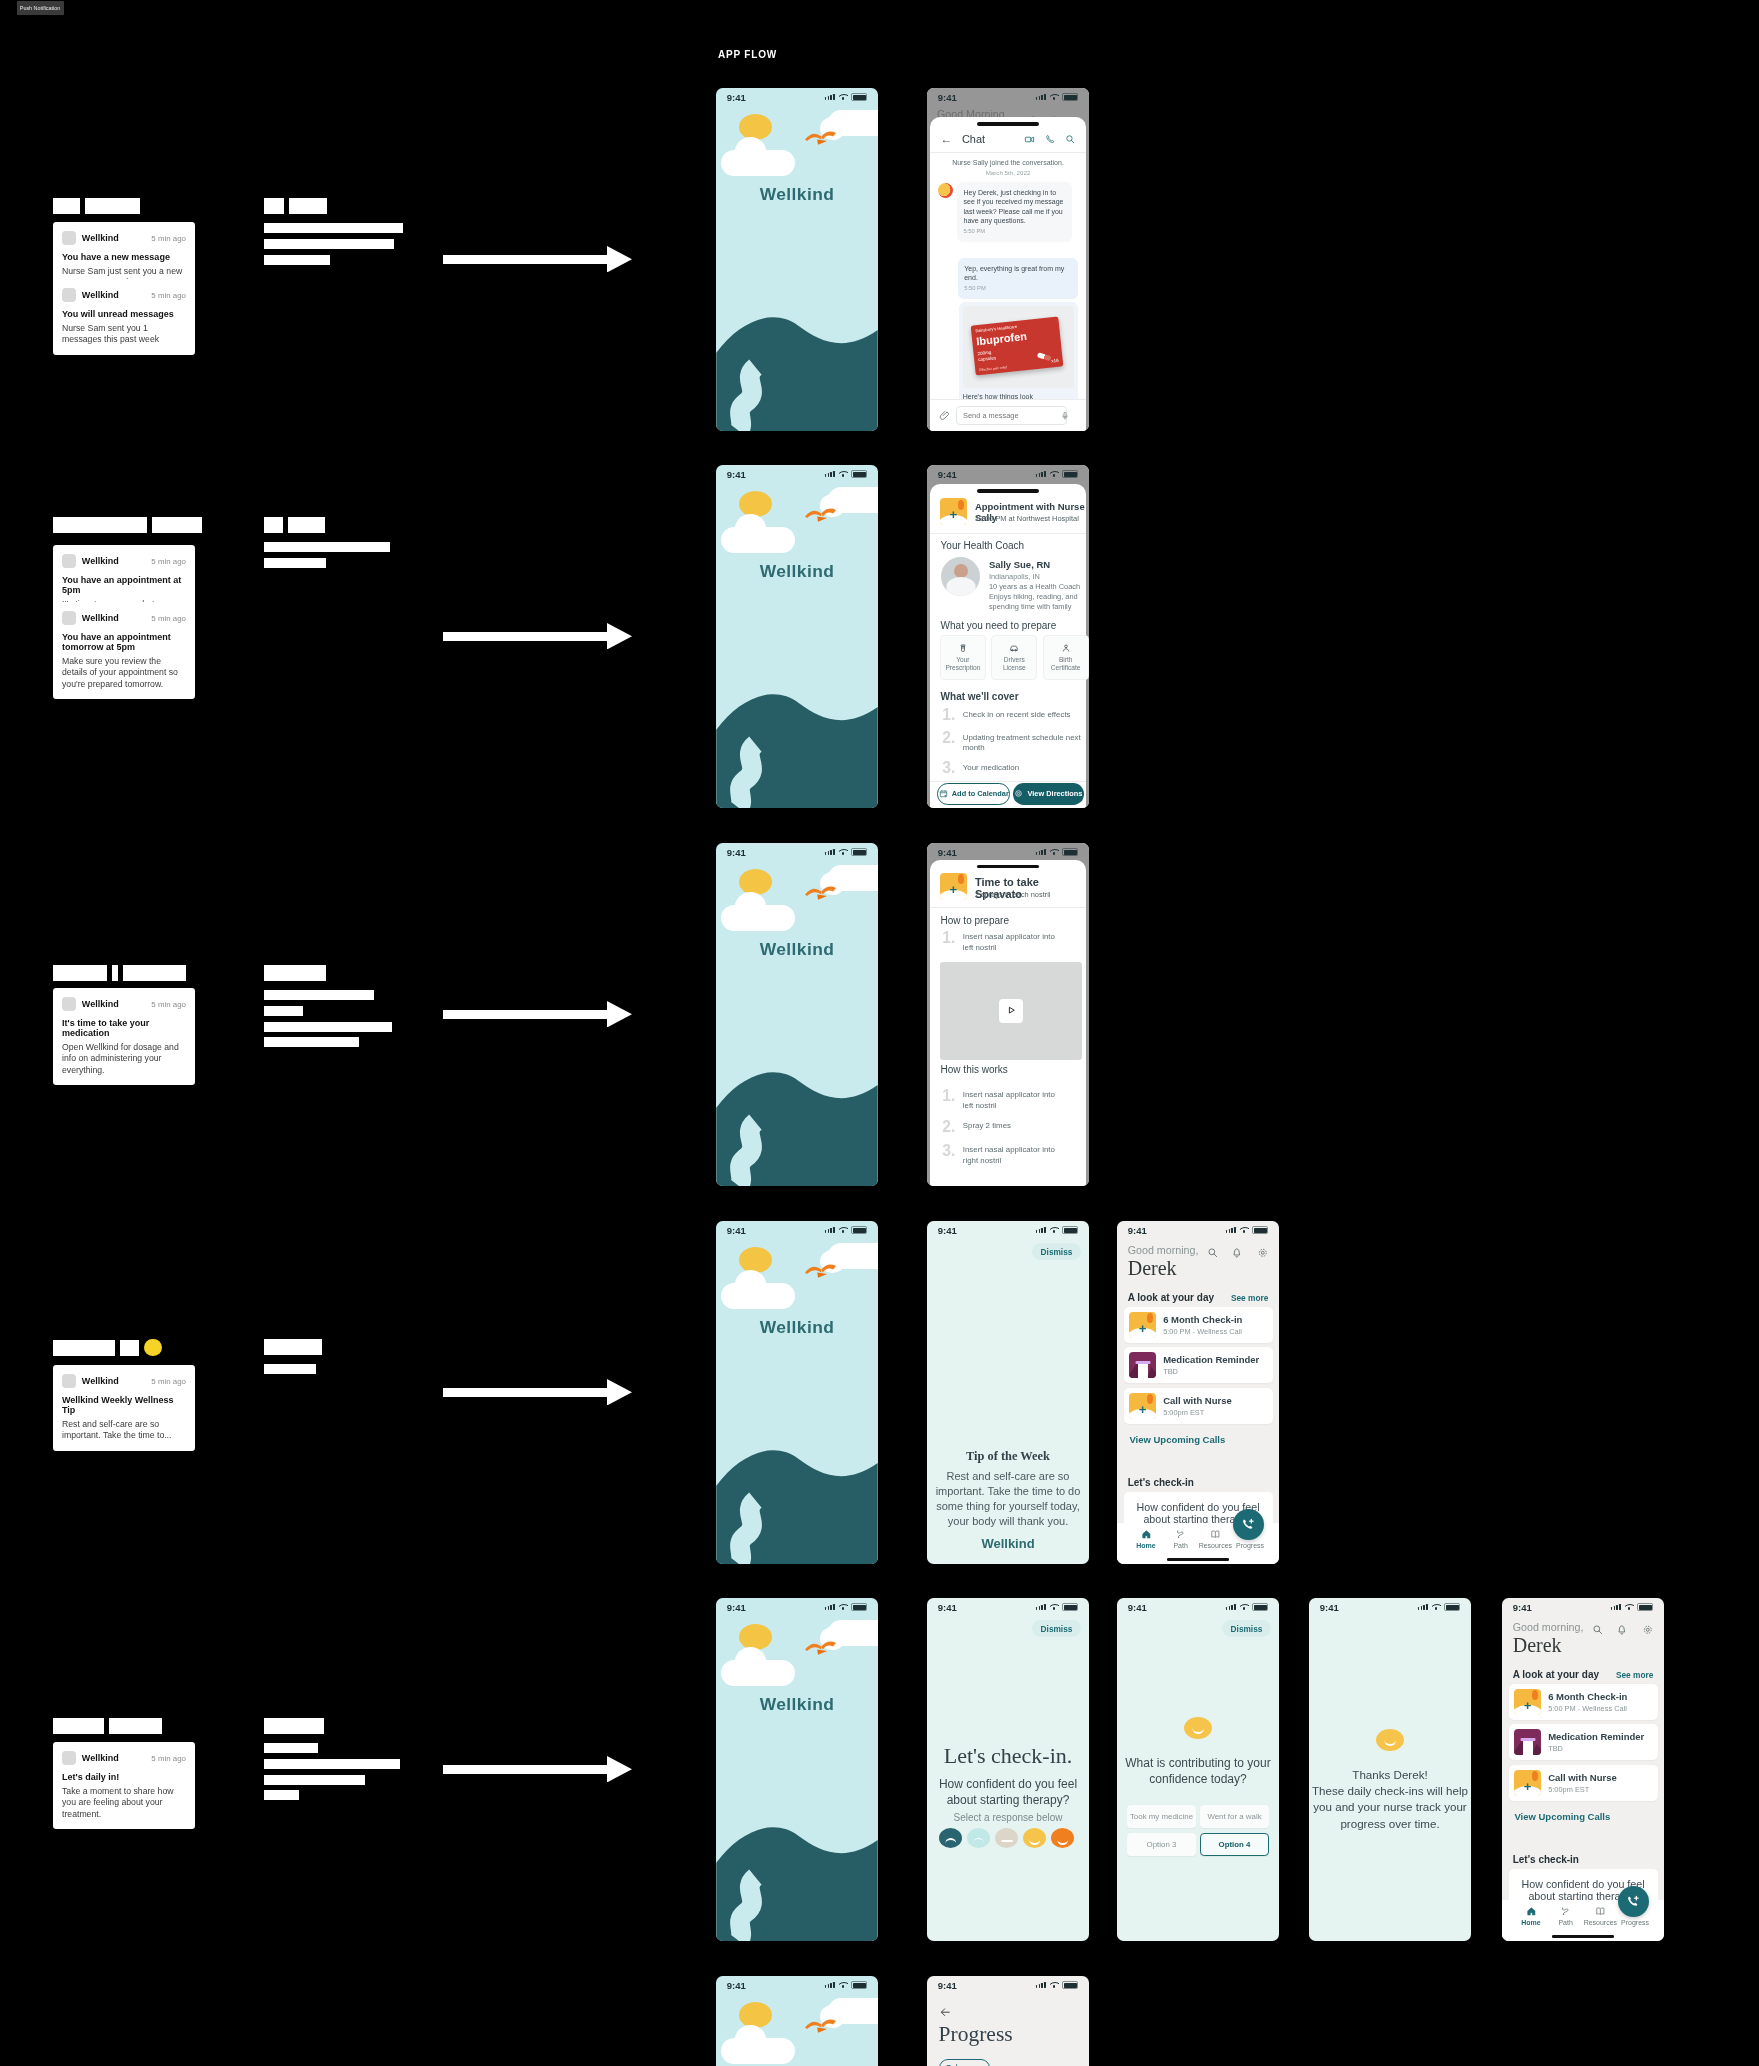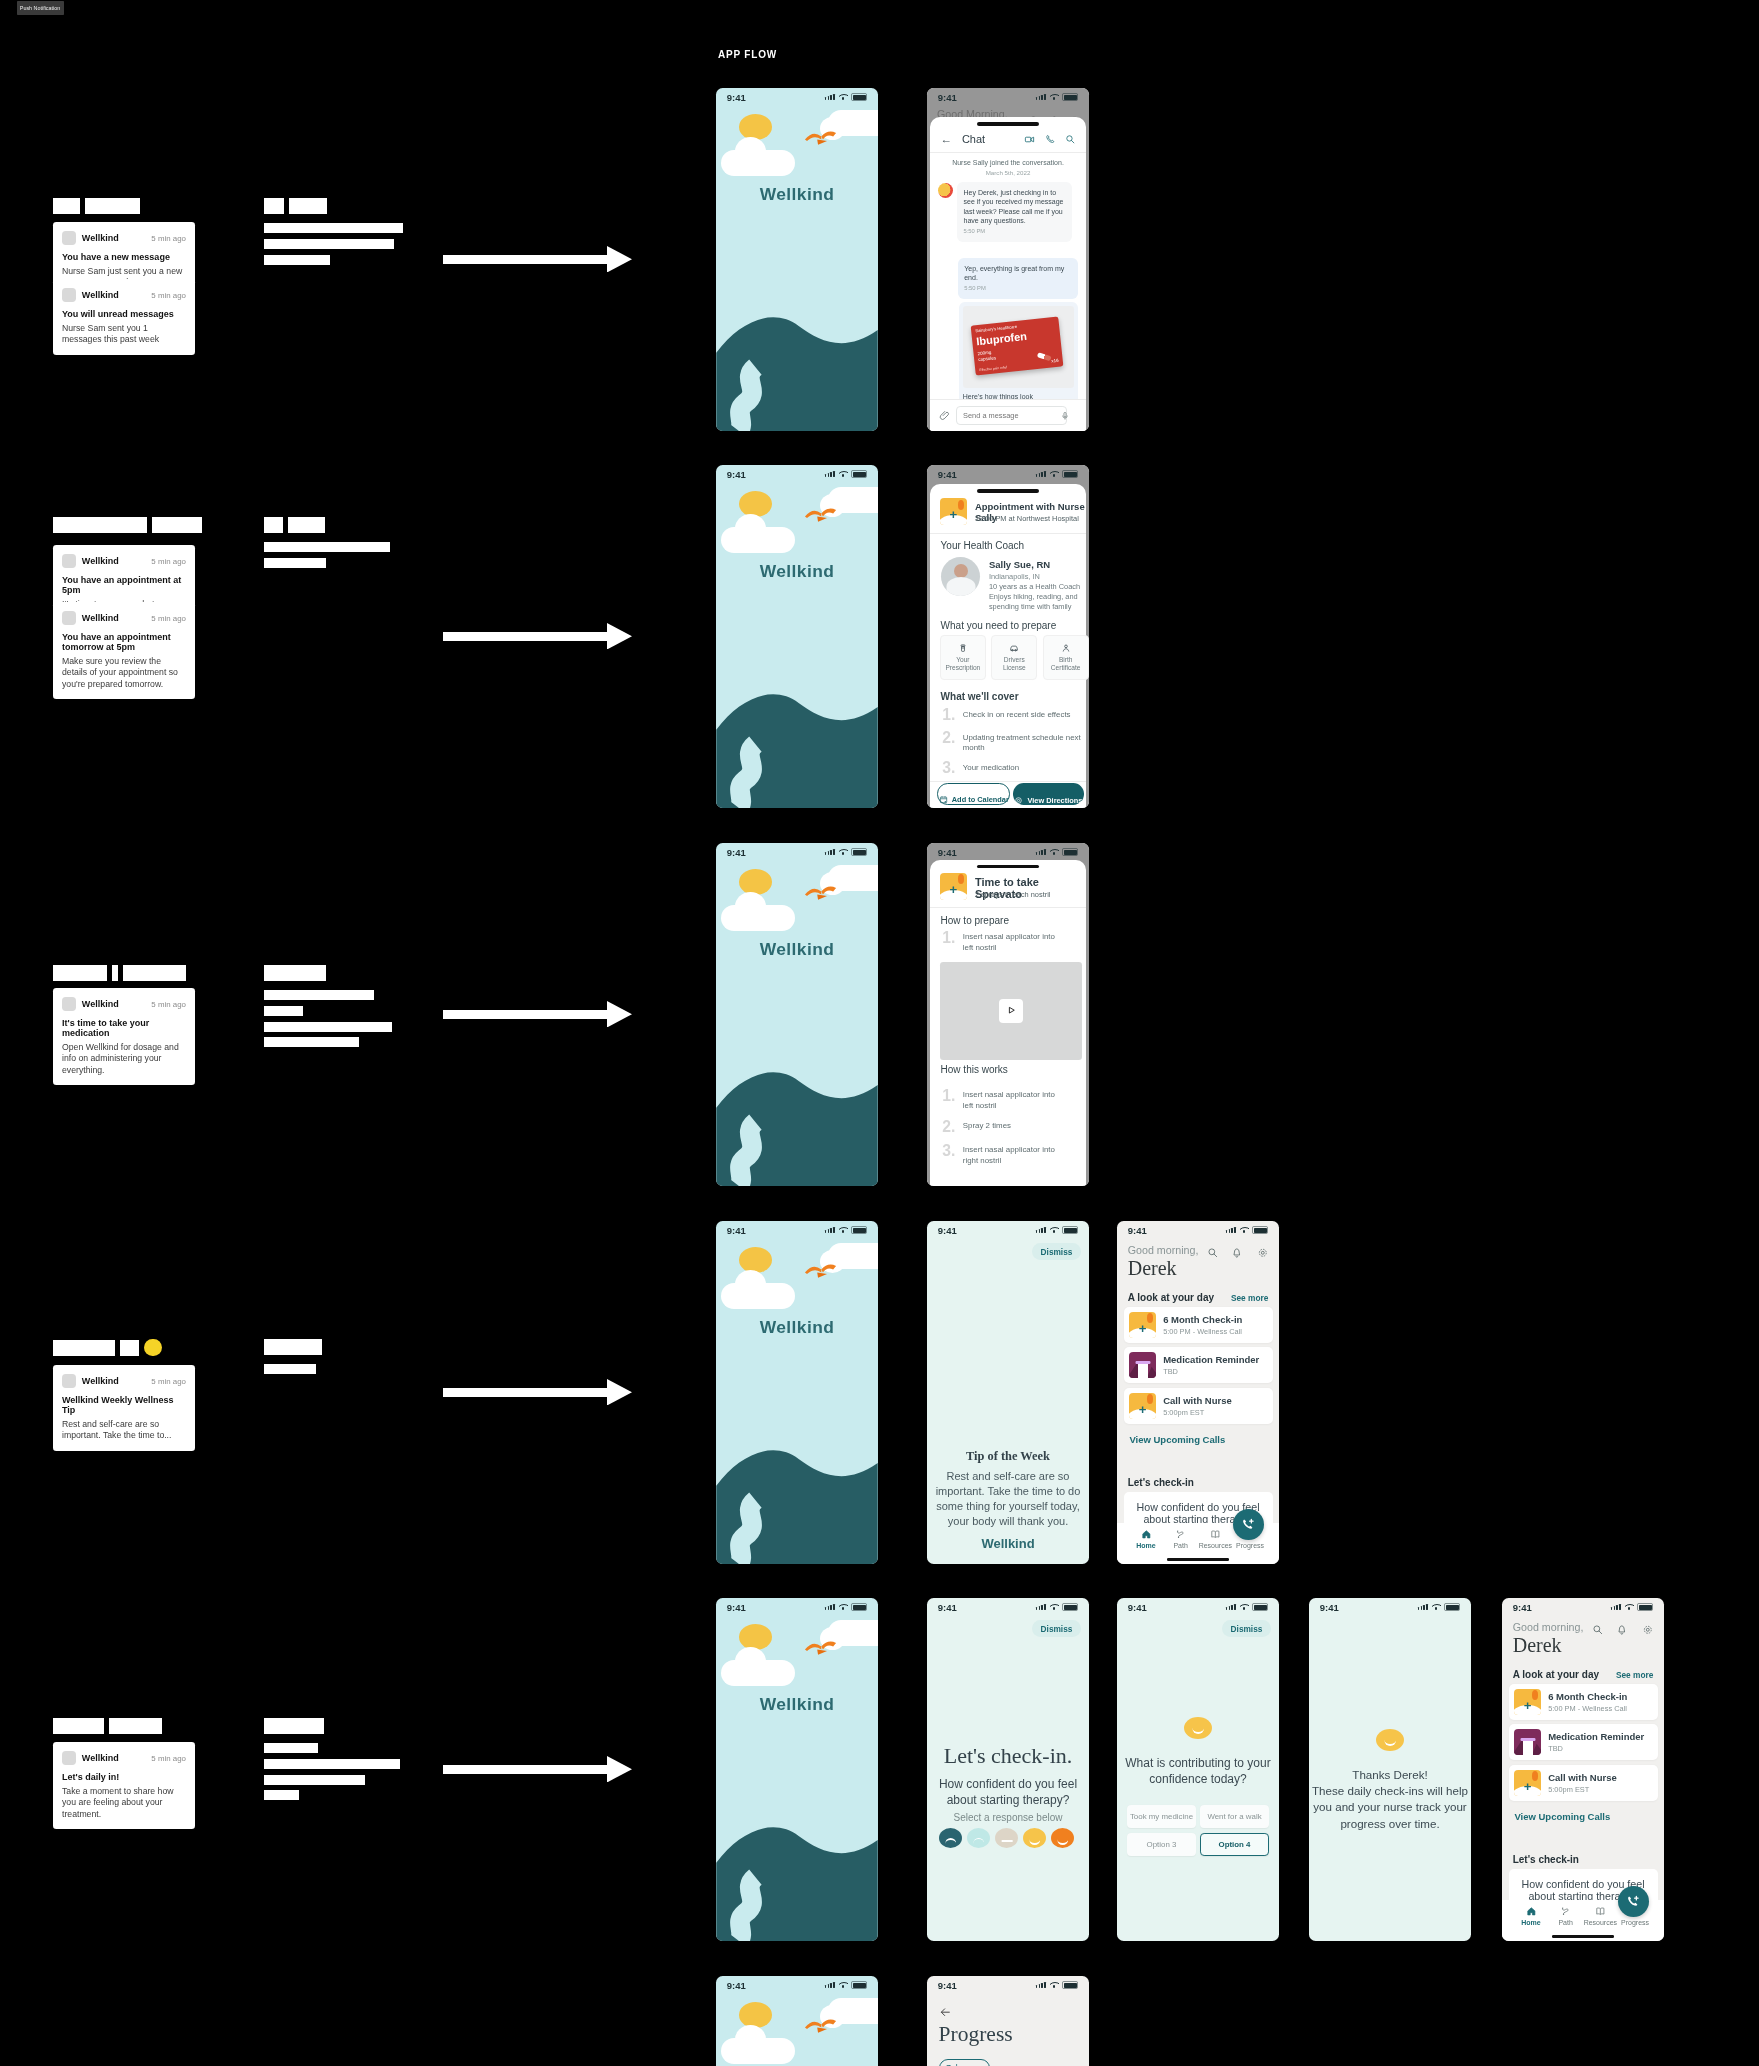--- a/index.html
+++ b/index.html
@@ -97,21 +97,21 @@
   .bubble{border-radius:5.8px;padding:5.8px 6.6px;font-size:7px;color:#3C4A52;line-height:1.35;}
   .btime{font-size:5.8px;color:#9aa5a6;margin-top:2.5px;}
   
   .sechead{font-size:10px;color:#37464C;}
   .pcard{width:44px;height:43px;background:#FAFBFB;border:0.4px solid #f0f0f0;border-radius:4.1px;
      display:flex;flex-direction:column;align-items:center;justify-content:center;gap:3.3px;
      font-size:6.6px;color:#6b787c;text-align:center;line-height:1.25;}
   .numli{display:flex;gap:7.4px;align-items:flex-start;}
   .numli .n{font-size:15.7px;color:#d7d7d7;font-weight:bold;line-height:1;}
   .numli .t{font-size:7.9px;color:#5f6d70;line-height:1.35;padding-top:2.5px;}
-  .btn{position:absolute;height:21.5px;border-radius:10.7px;display:flex;align-items:flex-end;justify-content:center;gap:4.1px;
+  .btn{position:absolute;height:21.5px;border-radius:10.7px;display:flex;align-items:center;justify-content:center;gap:4.1px;
      font-size:7.4px;font-weight:bold;box-sizing:border-box;}
   .btn.outline{border:0.8px solid #155E66;color:#155E66;background:#fff;}
   .btn.fill{background:#155E66;color:#fff;}
   
   .pill{position:absolute;border:0.8px solid #1C6B74;color:#1C6B74;border-radius:9px;font-size:8.3px;
      padding:3.3px 6.6px;display:flex;align-items:center;gap:3.3px;}
   svg.ic{display:block;}
 </style>
 </head>
 <body>

